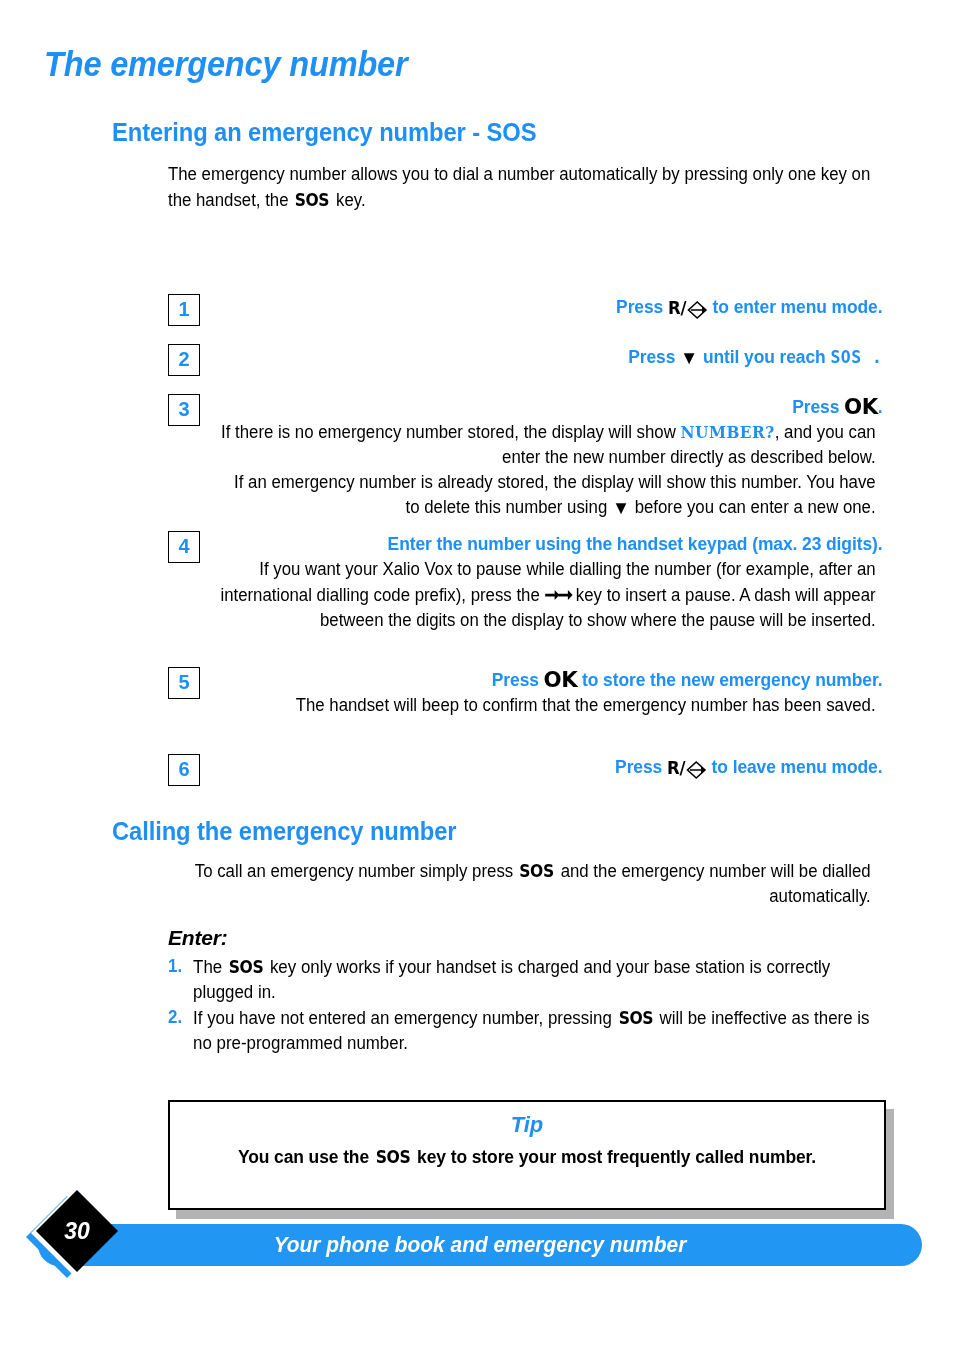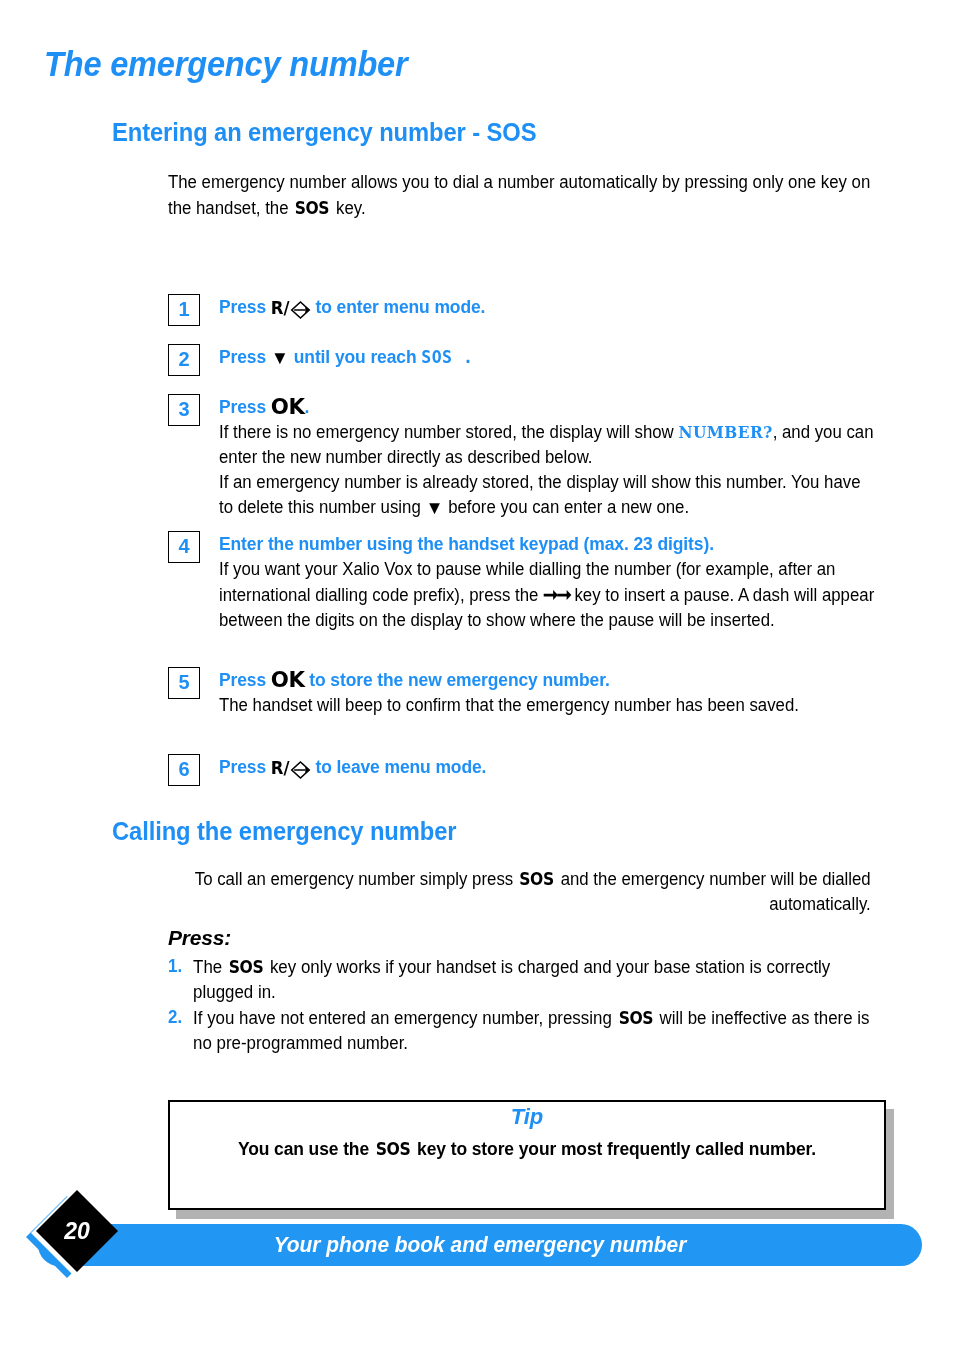--- a/index.html
+++ b/index.html
@@ -44,21 +44,20 @@
     letter-spacing: -0.1px;
     transform: scaleX(0.95);
     transform-origin: left center;
     white-space: nowrap;
   }
 
   .body-col {
     position: absolute;
     left: 168px;
     width: 732px;
-    margin-top: 8px;
   }
 
   p.para {
     margin: 0 0 0 0;
     font-size: 17.5px;
     line-height: 25px;
     color: #000;
     transform: scaleX(0.96);
     transform-origin: left top;
   }
@@ -111,20 +110,21 @@
     border: 1.5px solid #000;
     box-sizing: border-box;
     text-align: center;
     line-height: 29px;
     font-size: 20px;
     font-weight: bold;
     color: #1E8FF5;
   }
   .step-body {
     margin-left: 51px;
+    text-align: right;
   }
   .step-head {
     font-size: 18px;
     font-weight: bold;
     color: #1E8FF5;
     line-height: 26px;
     letter-spacing: -0.1px;
     transform: scaleX(0.97);
     transform-origin: left top;
   }
@@ -218,21 +218,21 @@
     left: 0;
     top: 0;
     width: 718px;
     height: 110px;
     background: #ffffff;
     border: 2px solid #000;
     box-sizing: border-box;
   }
   .tip-title {
     text-align: center;
-    margin-top: 2px;
+    margin-top: 10px;
     font-size: 22px;
     font-weight: bold;
     font-style: italic;
     color: #1E8FF5;
   }
   .tip-text {
     text-align: center;
     margin-top: 8px;
     font-size: 18px;
     font-weight: bold;
@@ -410,21 +410,21 @@
 
   <div class="h2" style="position:absolute; left:112px; top:817px;">Calling the emergency number</div>
 
   <div class="body-col" style="top:858px;text-align:right;">
     <p class="para">
       <span>To call an emergency number simply press </span><span class="sos-lg">SOS</span><span> and the emergency number will be dialled automatically.</span>
     </p>
   </div>
 
   <div style="position:absolute; left:168px; top:926px; width:735px;">
-    <div class="note-title">Press:</div>
+    <div class="note-title">Enter:</div>
     <ul class="note-list">
       <li>
         <span class="marker">1.</span><span>The </span><span class="sos-lg">SOS</span><span> key only works if your handset is charged and your base station is correctly plugged in.</span>
       </li>
       <li>
         <span class="marker">2.</span><span>If you have not entered an emergency number, pressing </span><span class="sos-lg">SOS</span><span> will be ineffective as there is no pre-programmed number.</span>
       </li>
     </ul>
   </div>
 
@@ -438,17 +438,17 @@
     </div>
   </div>
 
   <div class="footer">
     <div class="footer-bar"></div>
     <div class="footer-title">Your phone book and emergency number</div>
     <div class="page-badge">
       <div class="diamond-blue"></div>
       <div class="diamond-white"></div>
       <div class="diamond-black"></div>
-      <div class="page-num">20</div>
+      <div class="page-num">30</div>
     </div>
   </div>
 
 </div>
 
 </body></html>

